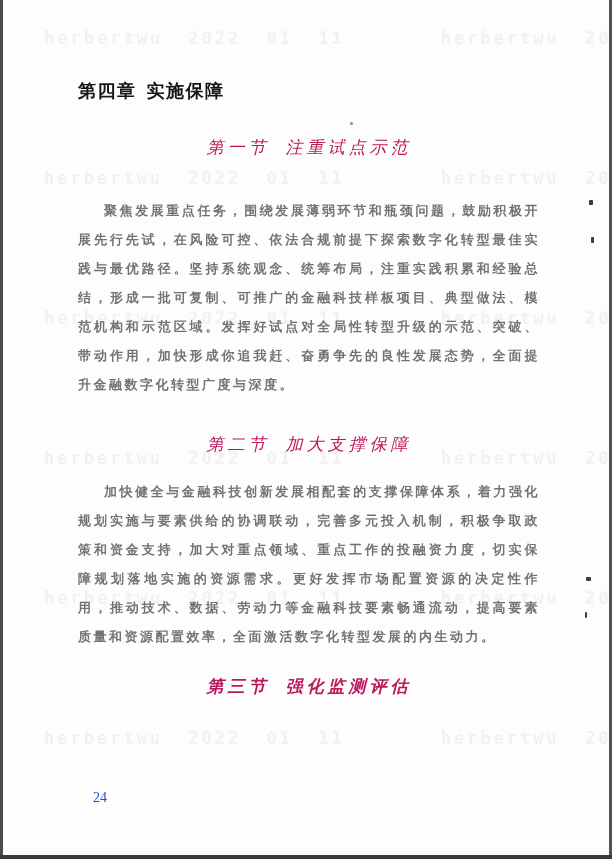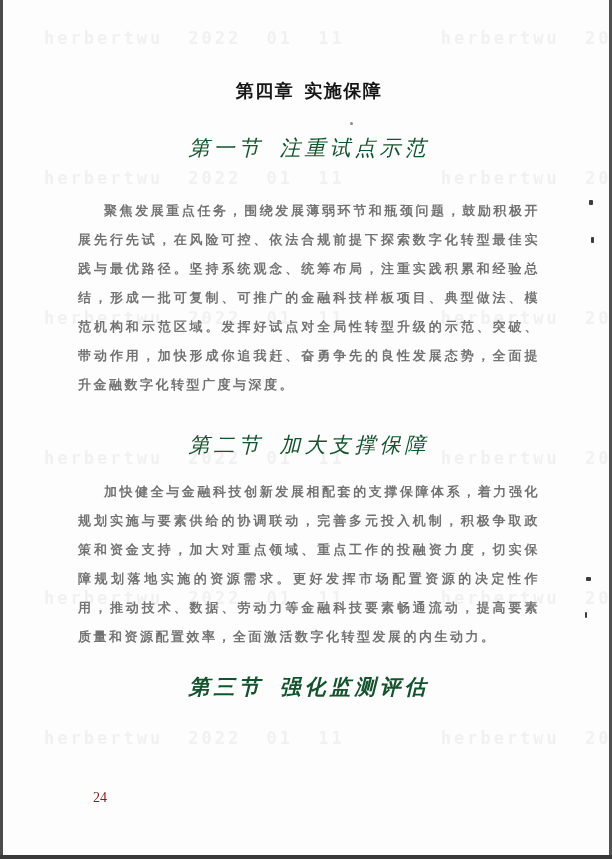--- a/index.html
+++ b/index.html
@@ -35,36 +35,35 @@
   }
 
   
   .content {
     position: relative;
     padding: 0 72px 0 78px;
     color: #1f1f1f;
   }
   .chapter-title {
     margin: 0; padding-top: 80px;
-    text-align: center;
     font-family: "Liberation Sans", "DejaVu Sans", sans-serif;
     font-weight: bold;
     font-size: 18px; line-height: 22px;
     letter-spacing: 1.5px;
     color: #161616;
   }
   .chapter-title .chapter-label { margin-right: 10px; }
   .section-heading {
     margin: 0; margin-top: 36px;
     text-align: center;
     font-style: italic;
     font-weight: normal;
-    font-size: 21px; line-height: 20px;
+    font-size: 17px; line-height: 20px;
     letter-spacing: 4px;
-    color: #14532d;
+    color: #be185d;
   }
   .section-heading .sec-num { margin-right: 16px; }
   .body-para {
     margin: 0; margin-top: 38px;
     font-size: 13px;
     line-height: 29px;
     letter-spacing: 2.5px;
     text-align: justify;
     text-align-last: left;
     text-indent: 2em;
@@ -72,21 +71,21 @@
     font-weight: bold;
   }
   .sec2-heading { }
   .sec3-heading { margin-top: 26px; font-weight: bold; }
   .p2 { margin-top: 22px; }
 
   .page-number {
     position: absolute;
     left: 93px; top: 790px;
     font-size: 14px; line-height: 16px;
-    color: #7f1d1d;
+    color: #1d4ed8;
     font-family: "Liberation Serif", serif;
   }
 
   
   .speck { position: absolute; background: #3c3c3c; border-radius: 1px; }
   .speck-1 { left: 589px; top: 200px; width: 4px; height: 5px; }
   .speck-2 { left: 591px; top: 237px; width: 3px; height: 6px; }
   .speck-3 { left: 586px; top: 577px; width: 5px; height: 4px; }
   .speck-4 { left: 585px; top: 612px; width: 2px; height: 6px; }
   .speck-dot { left: 350px; top: 122px; width: 3px; height: 3px; background: #8a8a8a; border-radius: 50%; }

